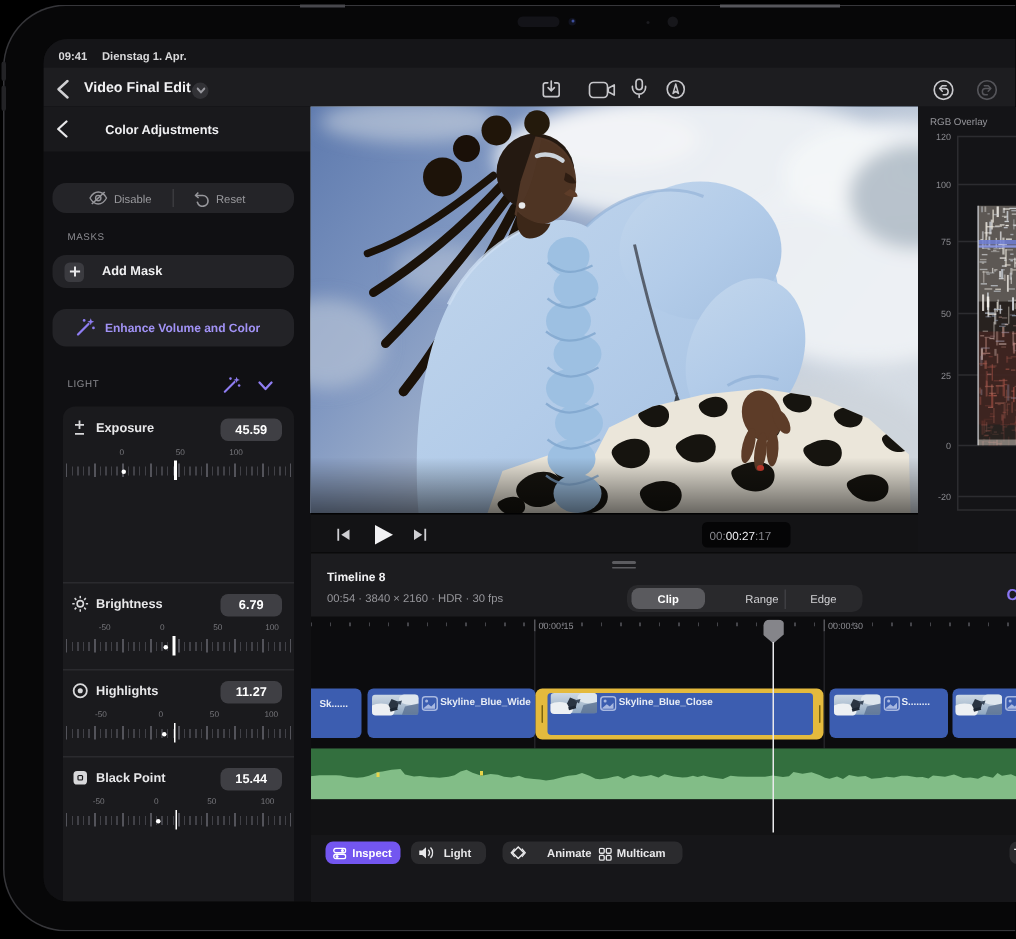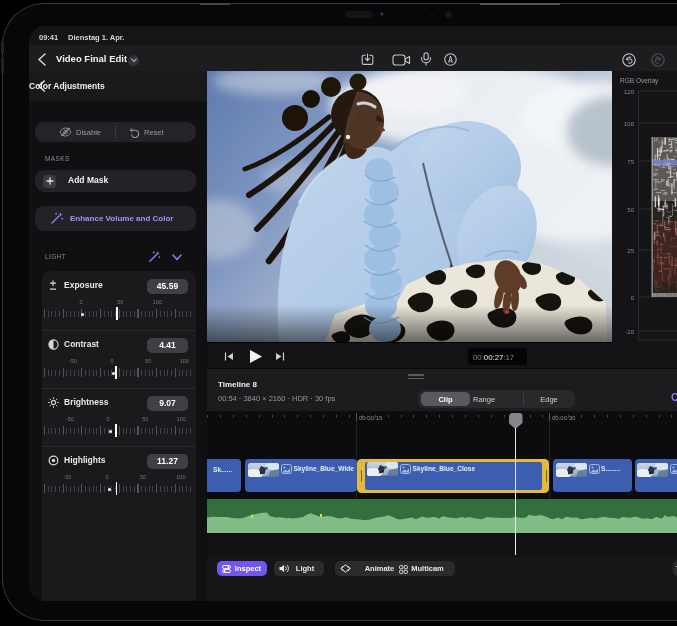--- a/index.html
+++ b/index.html
@@ -94,21 +94,21 @@
     </svg>
     <svg style="left:622px;top:26.5px;" width="14" height="14" viewBox="0 0 14 14" fill="none" stroke="#55555a" stroke-width="1.1" stroke-linecap="round">
       <circle cx="7" cy="7" r="6.2"></circle>
         <path d="M5.2 4.2 H7.8 L9.6 6 M9.6 6 L7.8 7.8 M9.6 6 H6 A2.1 2.1 0 0 0 6 10.2 H7.2" stroke-width="1"></path>
     </svg>
     <div class="lpanel" id="lp">
       <div class="lphead"></div>
       <svg style="left:8px;top:9px;" width="9" height="12" viewBox="0 0 9 12">
           <path d="M7.3 1 L1.8 6 L7.3 11" stroke="#e8e8ea" stroke-width="1.5" fill="none" stroke-linecap="round" stroke-linejoin="round"></path>
         </svg>
-      <div style="left:0;top:10px;width:158px;text-align:left;font-size:8.5px;font-weight:bold;color:#f0f0f2;">Color Adjustments</div>
+      <div style="left:0;top:10px;width:158px;text-align:center;font-size:8.5px;font-weight:bold;color:#f0f0f2;">Color Adjustments</div>
       <div class="btnrow"></div>
       <div style="left:86px;top:55px;width:1px;height:12px;background:#3a3a3e;"></div>
       <svg style="left:30px;top:56px;" width="13" height="10" viewBox="0 0 13 10" fill="none" stroke="#97979c" stroke-width="0.9">
         <path d="M1 5 C2.5 2.2 4.4 1 6.5 1 C8.6 1 10.5 2.2 12 5 C10.5 7.8 8.6 9 6.5 9 C4.4 9 2.5 7.8 1 5 Z"></path>
           <circle cx="6.5" cy="5" r="1.8"></circle>
           <path d="M2.2 9 L10.8 1" stroke-width="1.1"></path>
       </svg>
       <div style="left:47px;top:56.5px;font-size:7.5px;color:#9b9b9f;">Disable</div>
       <svg style="left:100px;top:55.5px;" width="11" height="11" viewBox="0 0 11 11" fill="none" stroke="#97979c" stroke-width="1.1">
           <path d="M3.2 1.4 L1.4 3.3 L3.4 5" stroke-width="1"></path>
@@ -149,46 +149,29 @@
       <div class="sval">45.59</div>
       <div class="ruler">
       <span class="rnum" style="left:35.6px;">0</span>
       <span class="rnum" style="left:73.2px;">50</span>
       <span class="rnum" style="left:108.8px;">100</span>
       <div class="ticks"></div>
       <div class="dot" style="left:36.5px;"></div>
       <div class="cursor" style="left:72px;"></div>
       </div>
           </div>
-      <div class="srow" style="top:59px;">
-      <svg class="sicon" width="11" height="11" viewBox="0 0 11 11">
-              <circle cx="5.5" cy="5.5" r="4.6" fill="none" stroke="#d8d8da" stroke-width="1.1"></circle>
-              <path d="M5.5 0.9 A4.6 4.6 0 0 0 5.5 10.1 Z" fill="#d8d8da"></path>
-            </svg>
-      <div class="slabel">Contrast</div>
-      <div class="sval">4.41</div>
-      <div class="ruler">
-      <span class="rnum" style="left:24.8px;">-50</span>
-      <span class="rnum" style="left:66.6px;">0</span>
-      <span class="rnum" style="left:101.2px;">50</span>
-      <span class="rnum" style="left:135.8px;">100</span>
-      <div class="ticks"></div>
-      <div class="dot" style="left:67.6px;"></div>
-      <div class="cursor" style="left:71.4px;"></div>
-      </div>
-          </div>
       <div class="srow" style="top:117px;">
       <svg class="sicon" width="11" height="11" viewBox="0 0 11 11">
               <circle cx="5.5" cy="5.5" r="2.1" fill="none" stroke="#d8d8da" stroke-width="1.1"></circle>
               <g stroke="#d8d8da" stroke-width="1">
                 <path d="M5.5 0.2 V1.8 M5.5 9.2 V10.8 M0.2 5.5 H1.8 M9.2 5.5 H10.8 M1.75 1.75 L2.9 2.9 M8.1 8.1 L9.25 9.25 M9.25 1.75 L8.1 2.9 M2.9 8.1 L1.75 9.25"></path>
               </g>
             </svg>
       <div class="slabel">Brightness</div>
-      <div class="sval">9.07</div>
+      <div class="sval">6.79</div>
       <div class="ruler">
       <span class="rnum" style="left:21.8px;">-50</span>
       <span class="rnum" style="left:62.6px;">0</span>
       <span class="rnum" style="left:98.2px;">50</span>
       <span class="rnum" style="left:132.8px;">100</span>
       <div class="ticks"></div>
       <div class="dot" style="left:65px;"></div>
       <div class="cursor" style="left:71px;"></div>
       </div>
           </div>
@@ -200,20 +183,38 @@
       <div class="slabel">Highlights</div>
       <div class="sval">11.27</div>
       <div class="ruler">
       <span class="rnum" style="left:19.3px;">-50</span>
       <span class="rnum" style="left:61.6px;">0</span>
       <span class="rnum" style="left:95.9px;">50</span>
       <span class="rnum" style="left:132.3px;">100</span>
       <div class="ticks"></div>
       <div class="dot" style="left:63.7px;"></div>
       <div class="cursor" style="left:71.7px;"></div>
+      </div>
+          </div>
+      <div class="srow" style="top:233px;">
+      <svg class="sicon" width="11" height="11" viewBox="0 0 11 11">
+              <rect x="1" y="1" width="9" height="9" rx="2.4" fill="#d8d8da"></rect>
+              <rect x="3.6" y="3.6" width="3.8" height="3.8" rx="1" fill="#18181b"></rect>
+              <rect x="4.4" y="4.4" width="2.2" height="2.2" fill="#d8d8da"></rect>
+            </svg>
+      <div class="slabel">Black Point</div>
+      <div class="sval">15.44</div>
+      <div class="ruler">
+      <span class="rnum" style="left:17.8px;">-50</span>
+      <span class="rnum" style="left:58.6px;">0</span>
+      <span class="rnum" style="left:94.2px;">50</span>
+      <span class="rnum" style="left:129.8px;">100</span>
+      <div class="ticks"></div>
+      <div class="dot" style="left:60px;"></div>
+      <div class="cursor" style="left:72.7px;"></div>
       </div>
           </div>
       </div>
 </div>
     <div id="video" style="left:178px;top:45px;width:405px;height:271px;background:#8fa3c0;overflow:hidden;">
         <svg width="405" height="271" viewBox="0 0 405 271" style="left:0;top:0;">
 <defs>
   <linearGradient id="sky" x1="0" y1="0" x2="1" y2="0.55">
     <stop offset="0" stop-color="#5e7aae"></stop>
               <stop offset="0.3" stop-color="#7d95c0"></stop>
@@ -719,21 +720,21 @@
             </g>
 </defs>
         </svg>
 <div style="left:201px;top:5px;width:16px;height:1.5px;background:#5c5c60;border-radius:1px;"></div>
 <div style="left:201px;top:8.5px;width:16px;height:1.5px;background:#5c5c60;border-radius:1px;"></div>
 <div style="left:11px;top:11px;font-size:8px;font-weight:bold;color:#f0f0f2;">Timeline 8</div>
 <div style="left:11px;top:25px;font-size:7.5px;color:#96969b;">00:54 · 3840 × 2160 · HDR · 30 fps</div>
 <div class="seg" style="left:211px;width:157px;"></div>
 <div style="left:214px;top:23px;width:49px;height:14px;background:#5a5a5e;border-radius:5px;"></div>
 <div style="left:214px;top:25.5px;width:49px;text-align:center;font-size:7.5px;font-weight:bold;color:#fff;">Clip</div>
-<div style="left:266px;top:25.5px;width:46px;text-align:left;font-size:7.5px;color:#d2d2d5;">Range</div>
+<div style="left:266px;top:25.5px;width:46px;text-align:right;font-size:7.5px;color:#d2d2d5;">Range</div>
 <div style="left:315.5px;top:23.5px;width:1px;height:13px;background:#3e3e42;"></div>
 <div style="left:319px;top:25.5px;width:46px;text-align:center;font-size:7.5px;color:#d2d2d5;">Edge</div>
 <div style="left:464px;top:22px;font-size:10.5px;font-weight:bold;color:#8a76f3;">C</div>
 <div style="left:0;top:42px;width:477px;height:88px;background:#0c0c0e;"></div>
 <div style="left:0;top:44px;width:477px;height:21px;background:
   repeating-linear-gradient(90deg,#45454a 0 1px,transparent 1px 12.9px);background-size:477px 2.5px;background-repeat:no-repeat;background-position:0 2px;"></div>
 <div style="left:149px;top:44px;width:1px;height:8px;background:#55555a;"></div>
 <div style="left:152px;top:45.5px;font-size:6px;color:#8d8d92;">00:00:15</div>
 <div style="left:342px;top:44px;width:1px;height:8px;background:#55555a;"></div>
 <div style="left:345px;top:45.5px;font-size:6px;color:#8d8d92;">00:00:30</div>

